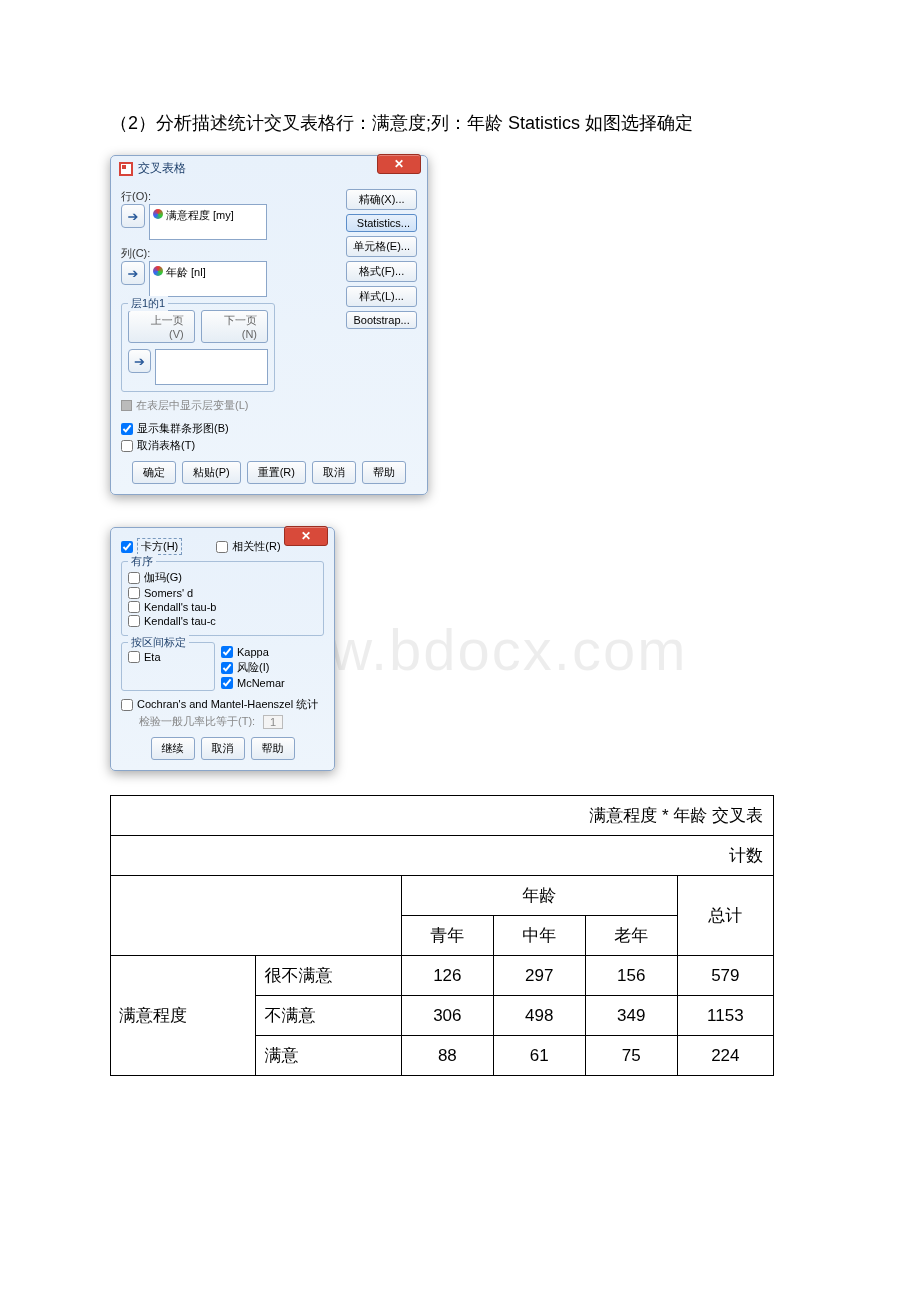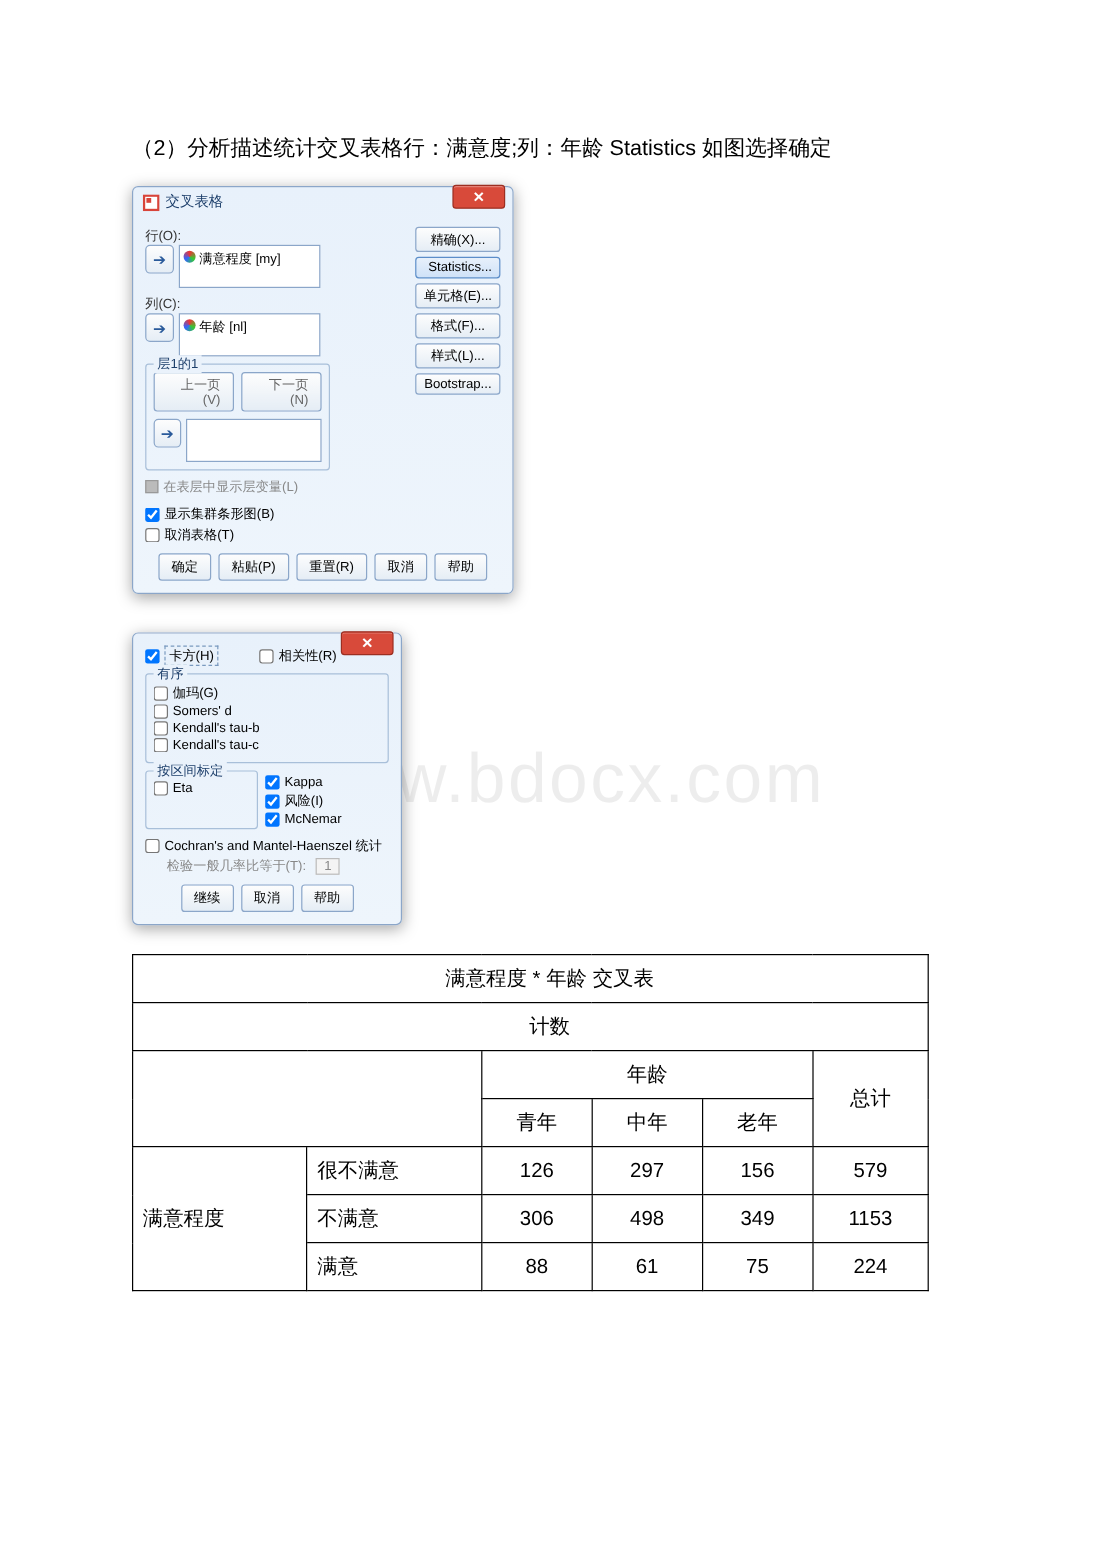--- a/index.html
+++ b/index.html
@@ -35,21 +35,21 @@
   .d2-row1 { display:flex; gap:34px; margin-bottom:4px; }
   .dashed-box { border:1px dashed #7a9abf; padding:0 3px; }
   .two-col { display:flex; gap:6px; }
   .fs { border:1px solid #a8bfd9; border-radius:3px; padding: 6px; position:relative; flex:1; }
   .fs .lg { position:absolute; top:-8px; left:6px; background:#eaf2fb; padding:0 3px; font-size:11px; color:#1d3f6b; }
   .watermark { position: absolute; left: 50%; top: 50%; transform: translate(-50%, -50%); font-size: 58px; color: rgba(0,0,0,0.07); font-family: Arial, sans-serif; white-space: nowrap; pointer-events: none; letter-spacing: 2px; }
   .stats-wrap { position: relative; }
   .results { margin-top: 20px; }
   .rtable { border-collapse: collapse; width: 664px; font-size: 17px; }
   .rtable td, .rtable th { border: 1px solid #000; padding: 8px 10px; text-align: center; font-weight: normal; }
-  .rtable .title-row td { text-align: center; padding-left: 42px; }
+  .rtable .title-row td { text-align: right; padding-left: 42px; }
   .rtable .ra { text-align: left; padding-left: 8px; }
   .smallbox-big { background:#fff; border:1px solid #8ba6c9; height:36px; padding:3px; font-size:11px; width:118px; }
   .disabled-txt { color:#888; }
 </style>
 </head>
 <body>
 
 <div class="heading-text">（2）分析描述统计交叉表格行：满意度;列：年龄 Statistics 如图选择确定</div>
 
 <div class="dialog d1">

